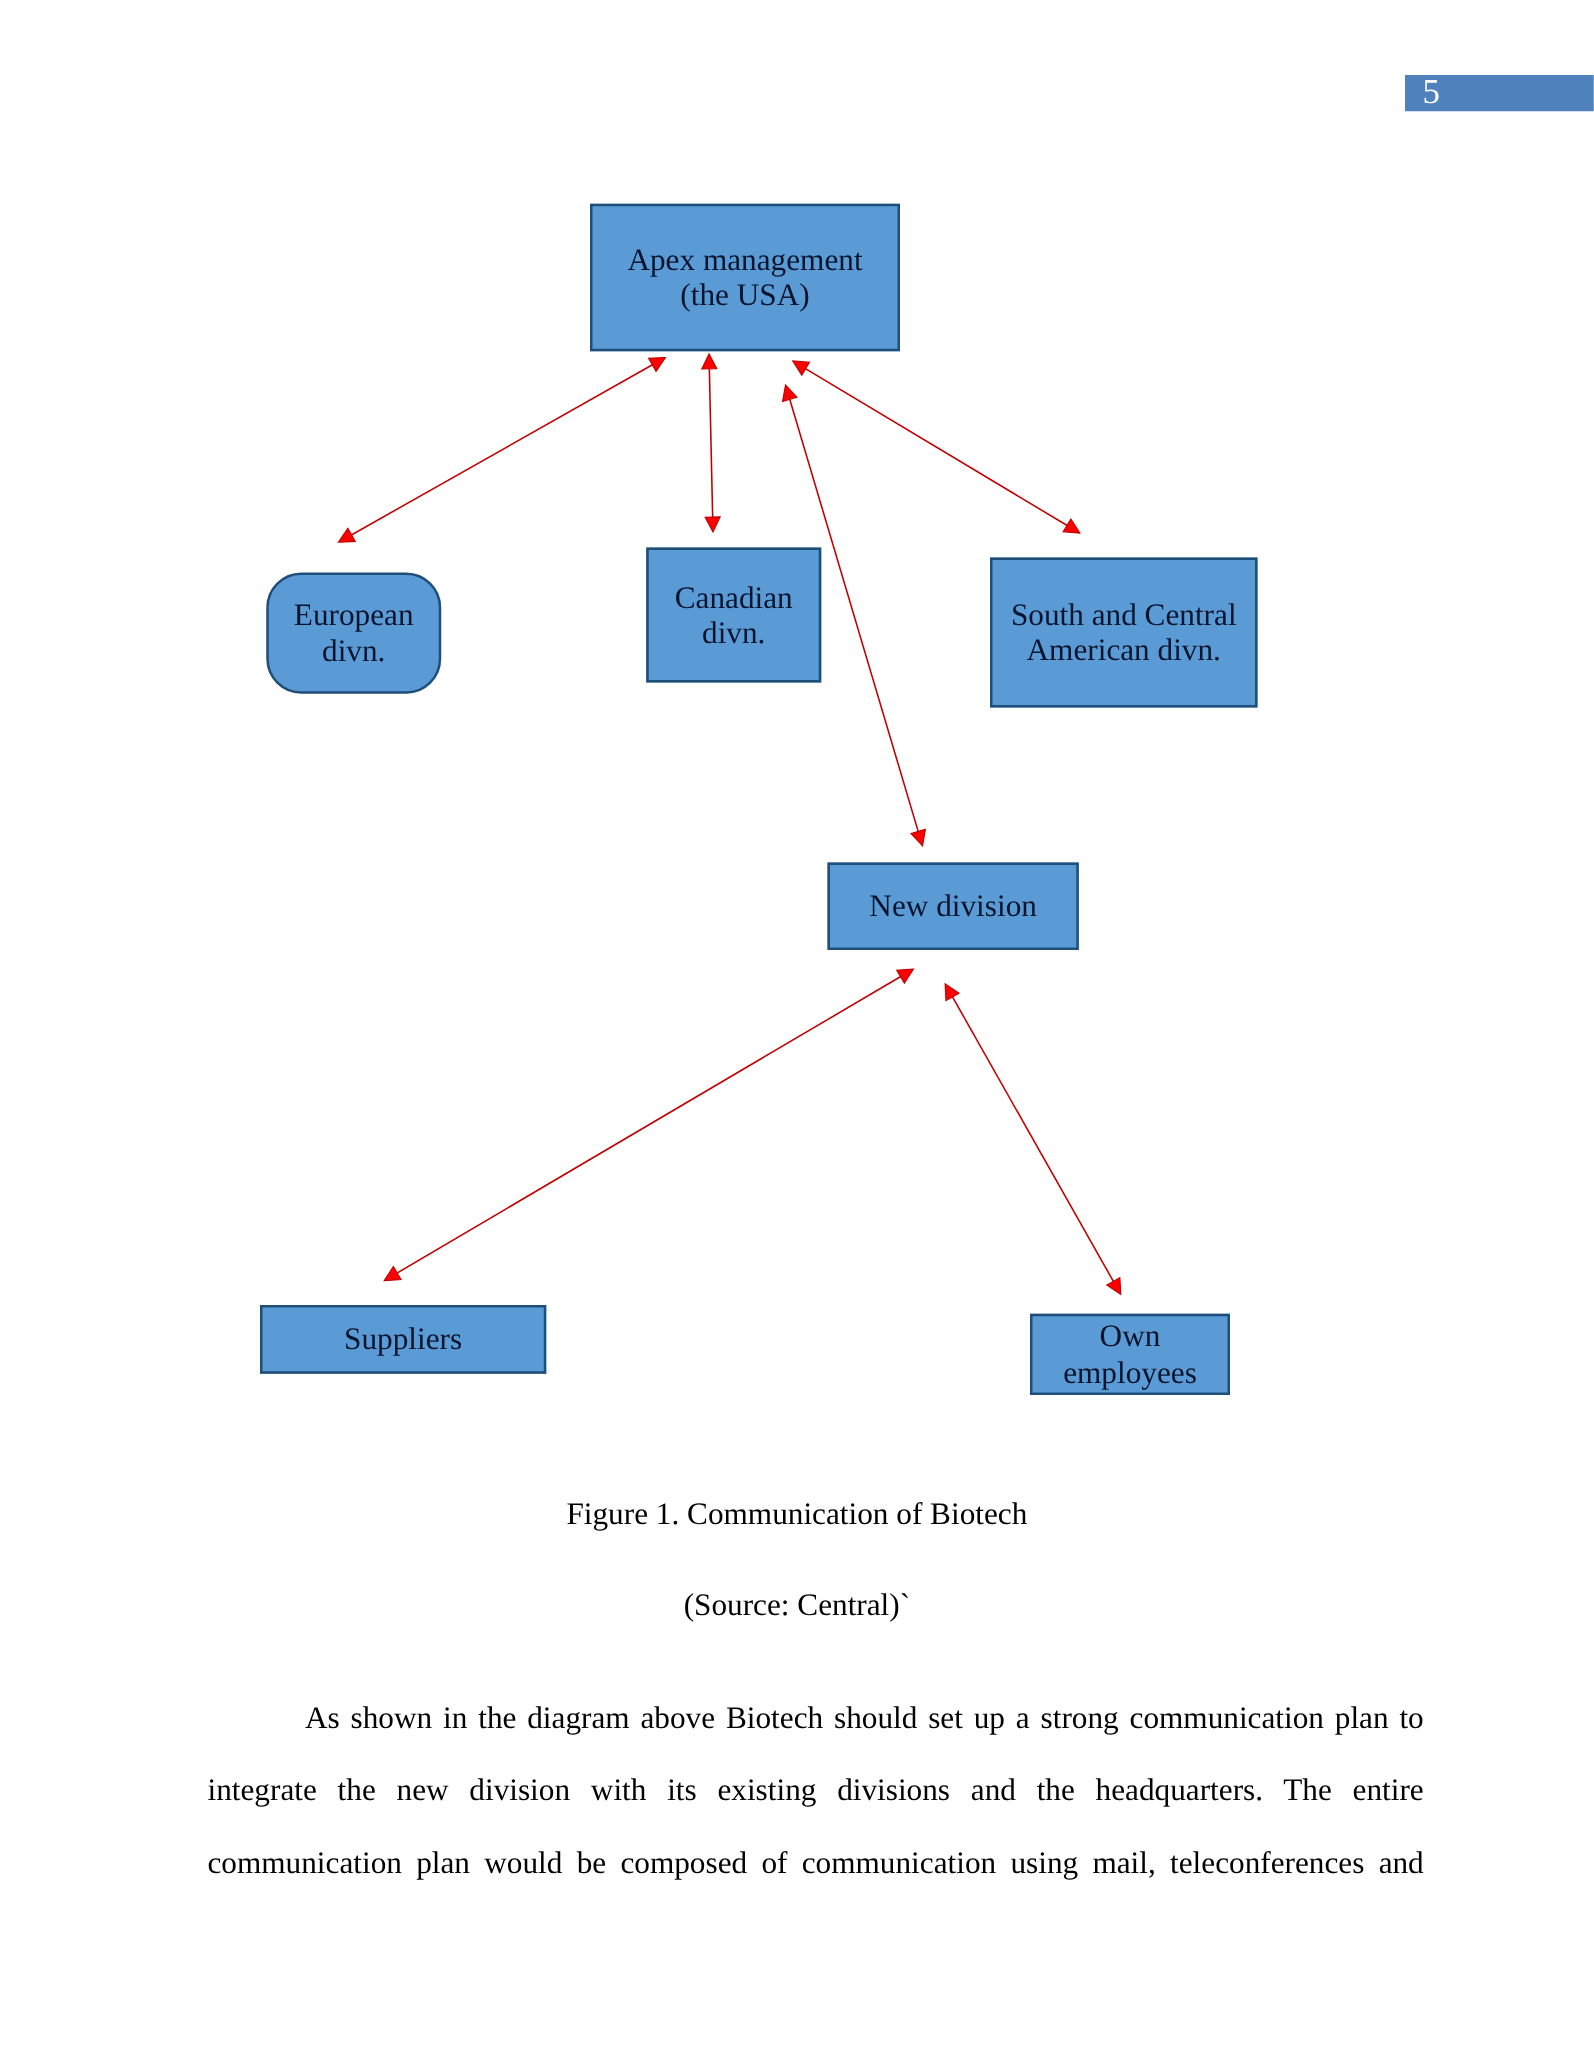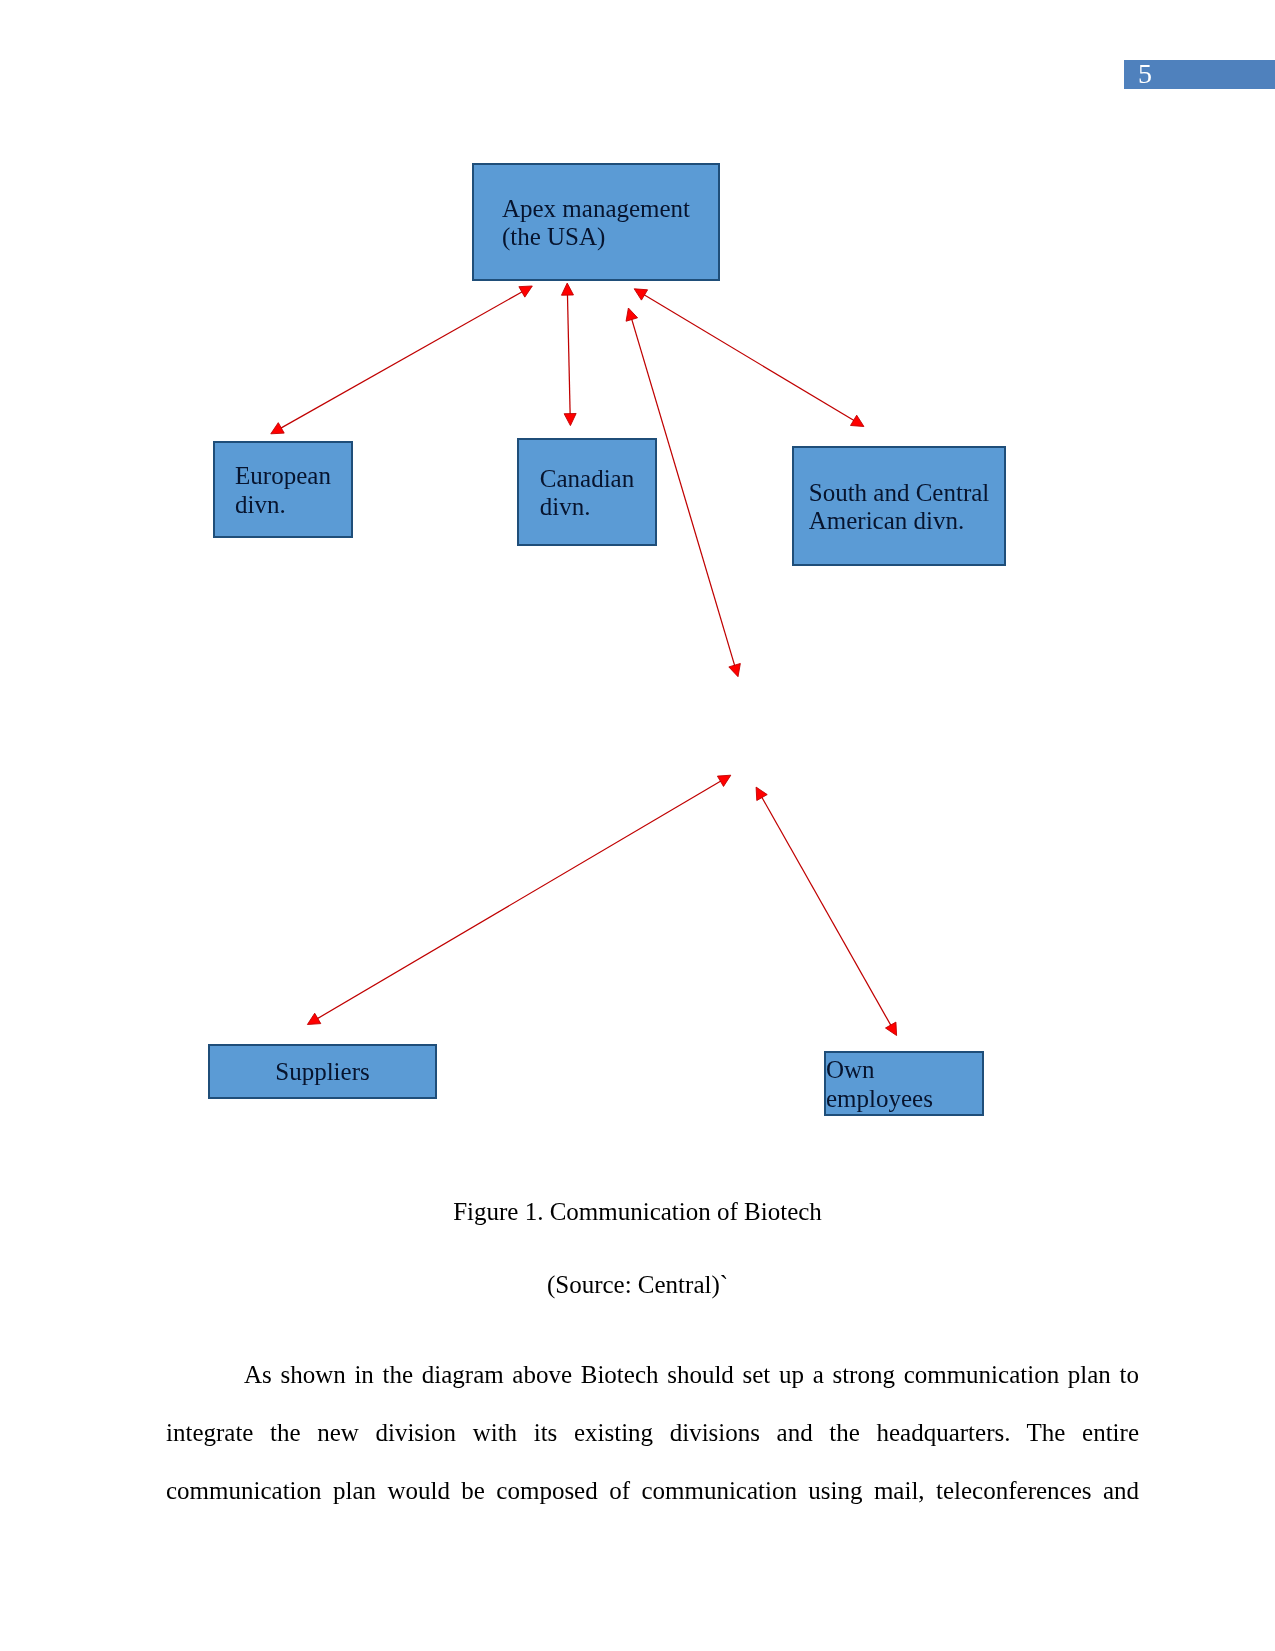--- a/index.html
+++ b/index.html
@@ -35,20 +35,21 @@
   }
 
   
   #diagram { position:absolute; left:0; top:0; width:1275px; height:1180px; }
   .node {
     position:absolute;
     background:#5B9BD5;
     border:2px solid #1F4E79;
     box-sizing:border-box;
     display:flex; align-items:center; justify-content:center;
+    text-align:center;
     font-size:25px; line-height:28.2px;
     color:#07142E;
     white-space:pre-line;
     padding-top:2px;
   }
   #arrows { position:absolute; left:0; top:0; width:1275px; height:1180px; }
 
   
   .caption {
     position:absolute; left:0; width:1275px;
@@ -102,26 +103,27 @@
           <polygon points="307.40,1024.50 320.78,1023.58 314.70,1013.24" fill="#FF0000" stroke="#C00000" stroke-width="0.9" stroke-linejoin="miter"></polygon>
         </g>
         <g>
           <line x1="761.54" y1="796.71" x2="891.16" y2="1025.89" stroke="#C00000" stroke-width="1.25"></line>
           <polygon points="756.10,787.10 756.79,800.50 767.23,794.59" fill="#FF0000" stroke="#C00000" stroke-width="0.9" stroke-linejoin="miter"></polygon>
           <polygon points="896.60,1035.50 895.91,1022.10 885.47,1028.01" fill="#FF0000" stroke="#C00000" stroke-width="0.9" stroke-linejoin="miter"></polygon>
         </g>
       </svg>
     <div class="node" style="left: 472px; top: 163px; width: 248px; height: 118px;">Apex management
 (the USA)</div>
-    <div class="node" style="left: 213px; top: 441px; width: 140px; height: 97px;">European
+    <div class="node" style="left: 213px; top: 458px; width: 140px; height: 97px; border-radius: 28px;">European
 divn.</div>
     <div class="node" style="left: 517px; top: 438px; width: 140px; height: 108px; font-family: Liberation Serif, serif;">Canadian
 divn.</div>
     <div class="node" style="left: 792px; top: 446px; width: 214px; height: 120px;">South and Central
 American divn.</div>
+    <div class="node" style="left: 662px; top: 690px; width: 201px; height: 70px;">New division</div>
     <div class="node" style="left: 208px; top: 1044px; width: 229px; height: 55px;">Suppliers</div>
     <div class="node" style="left: 824px; top: 1051px; width: 160px; height: 65px;">Own employees</div>
   </div>
 
   <div class="caption" style="top:1197px">Figure 1. Communication of Biotech</div>
   <div class="caption" style="top:1270px">(Source: Central)`</div>
 
   <p class="body-par">As shown in the diagram above Biotech should set up a strong communication plan to integrate the new division with its existing divisions and the headquarters. The entire communication plan would be composed of communication using mail, teleconferences and</p>
 
 </div>

